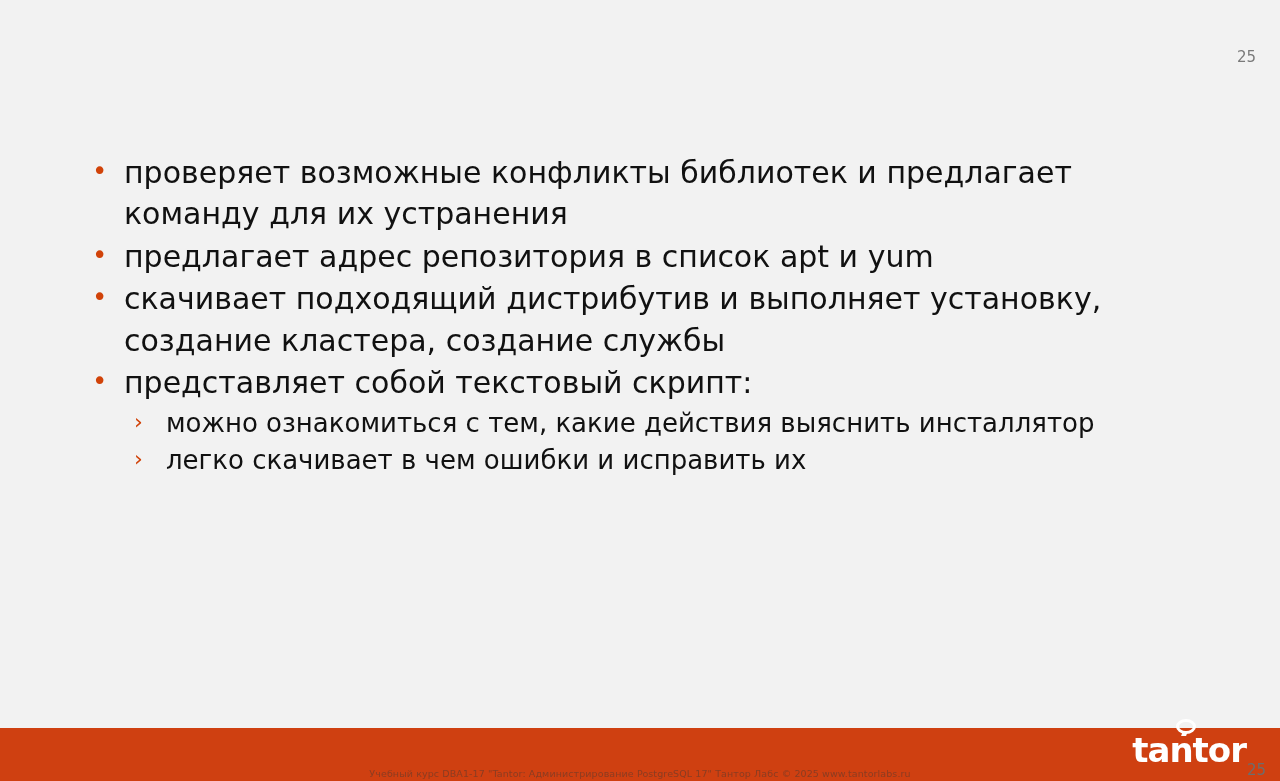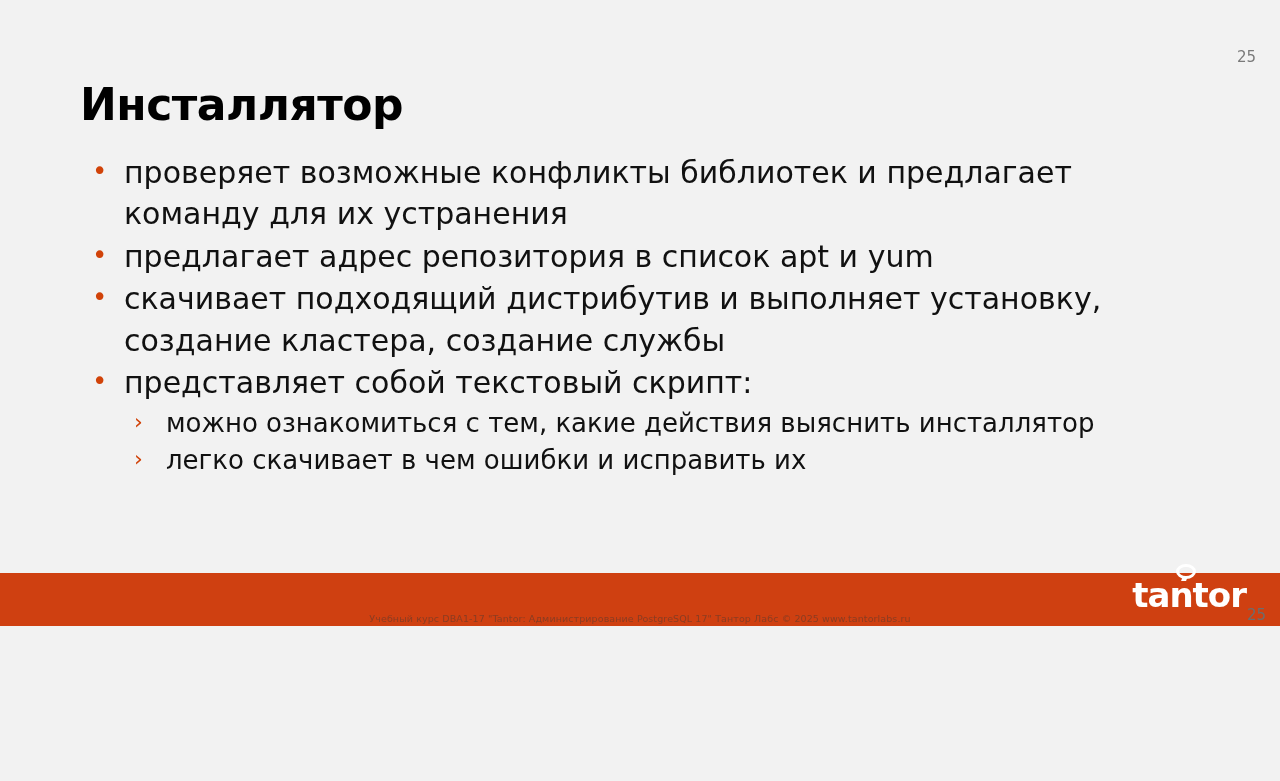--- a/index.html
+++ b/index.html
@@ -10,21 +10,21 @@
     width: 1280px;
     height: 781px;
     background: #f2f2f2;
     font-family: "DejaVu Sans", "Liberation Sans", sans-serif;
     overflow: hidden;
     position: relative;
   }
   .slide {
     position: relative;
     width: 1280px;
-    height: 626px;
+    height: 781px;
     box-sizing: border-box;
   }
   .page-number {
     position: absolute;
     top: 48px;
     right: 24px;
     font-size: 15px;
     color: #7a7a7a;
     letter-spacing: 0;
   }
@@ -151,21 +151,20 @@
     transform: skewX(-20deg);
   }
 </style>
 </head>
 <body>
 
 <div class="slide">
 
   <div class="page-number">25</div>
 
-  <h1 class="slide-title">Инсталлятор</h1>
 
   <div class="body-area">
     <ul class="level1">
 
       <li>
         <span class="bullet">•</span>
         <span class="li-text">проверяет возможные конфликты библиотек и предлагает команду для их устранения</span>
       </li>
 
       <li>

